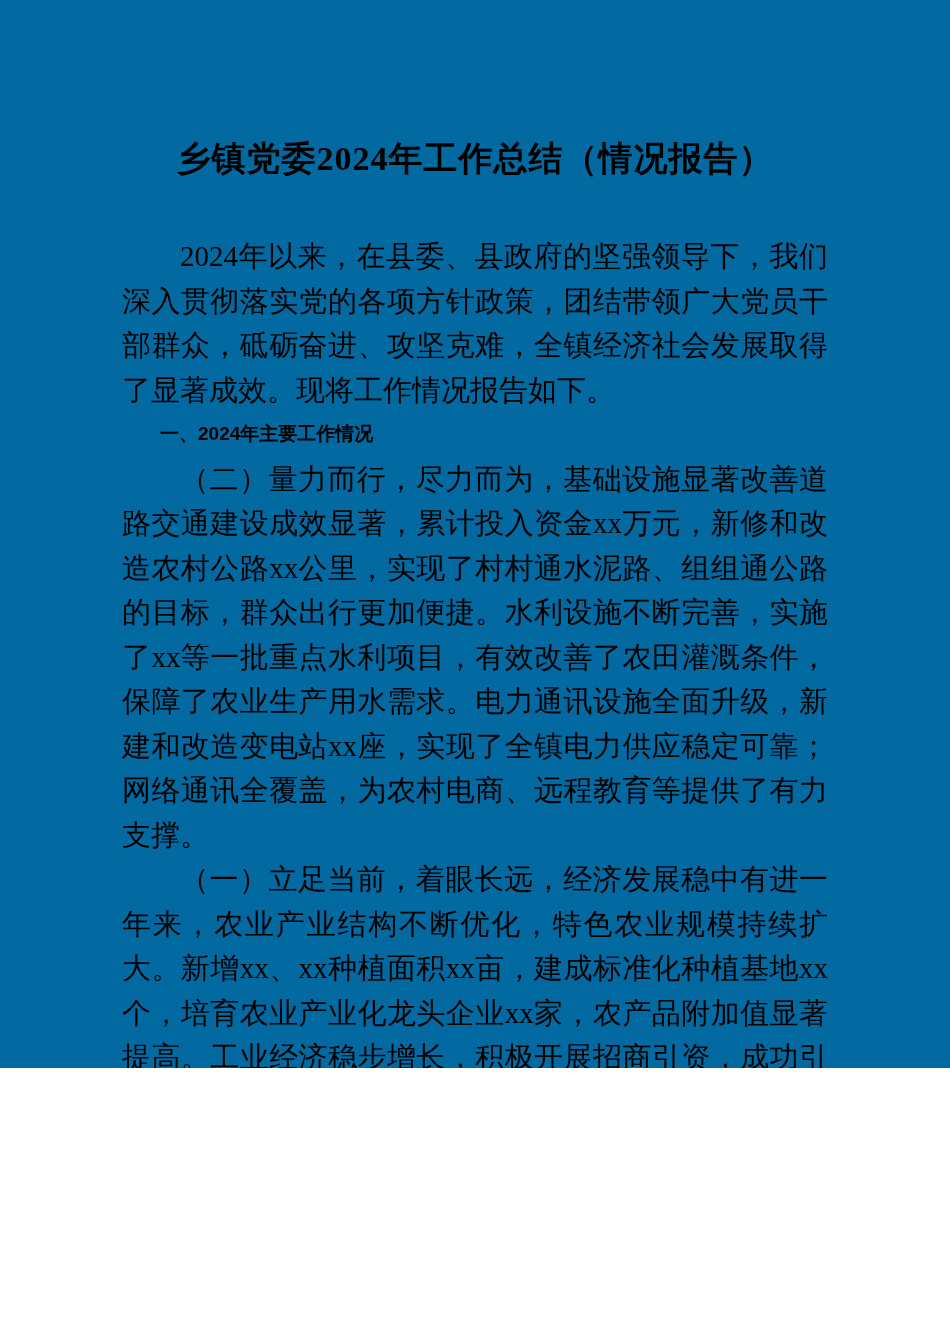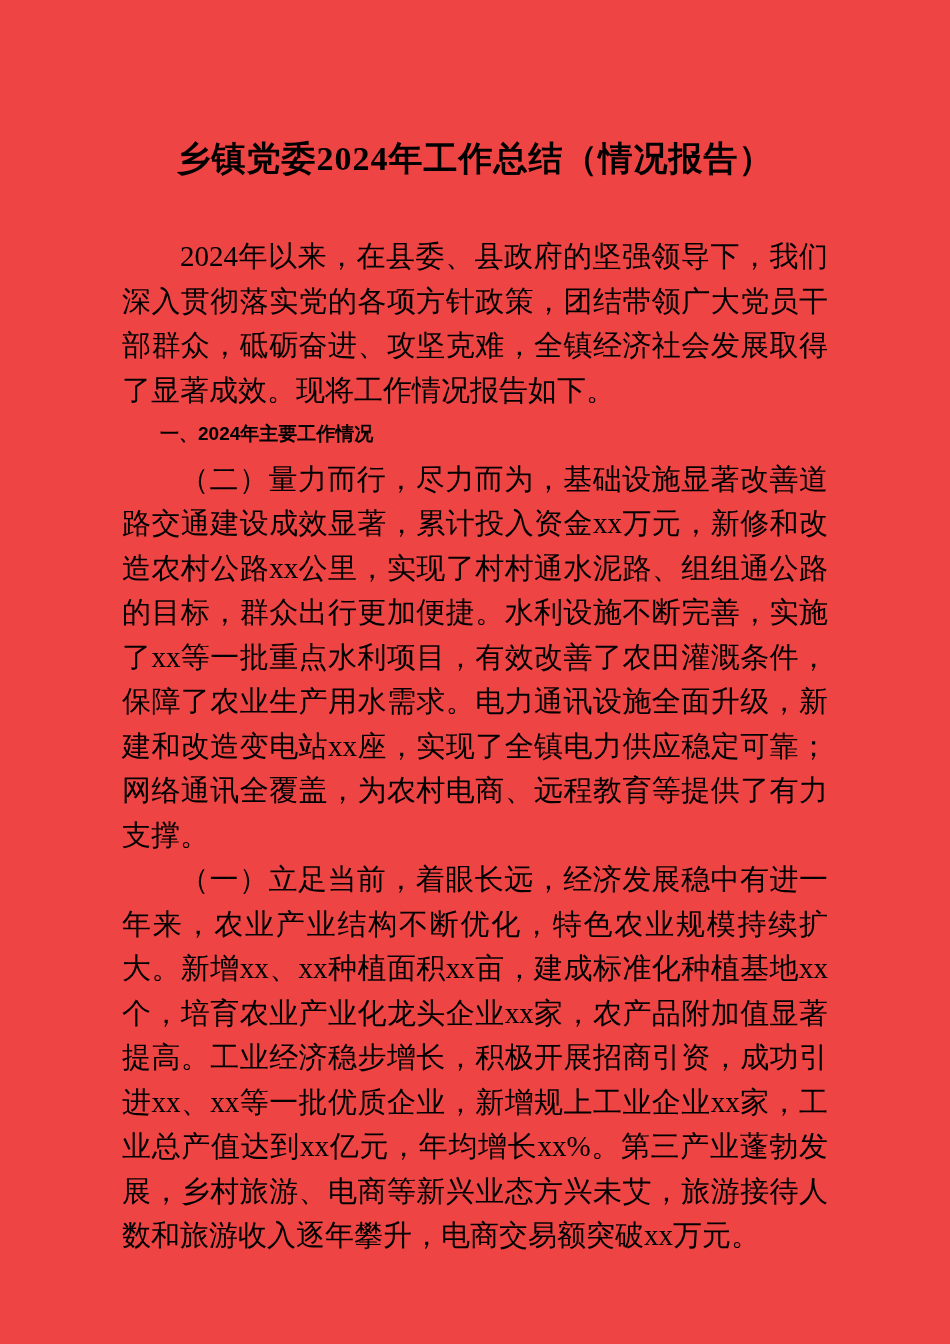--- a/index.html
+++ b/index.html
@@ -1,22 +1,22 @@
 <!DOCTYPE html>
 <html><head>
 <meta charset="utf-8">
 <style>
   * { margin: 0; padding: 0; box-sizing: border-box; }
   html, body { background: #ffffff; }
   .page {
     position: relative;
     width: 950px;
-    height: 1344px;
+    height: 1068px;
     margin: 0 auto;
-    background: #ef4444;
+    background: #0369a1;
     color: #000000;
     padding: 140px 122px 0 122px;
     font-family: "Liberation Serif", "DejaVu Serif", serif;
     overflow: hidden;
   }
   .doc-title {
     text-align: center;
     font-size: 34px;
     line-height: 38px;
     font-weight: bold;

